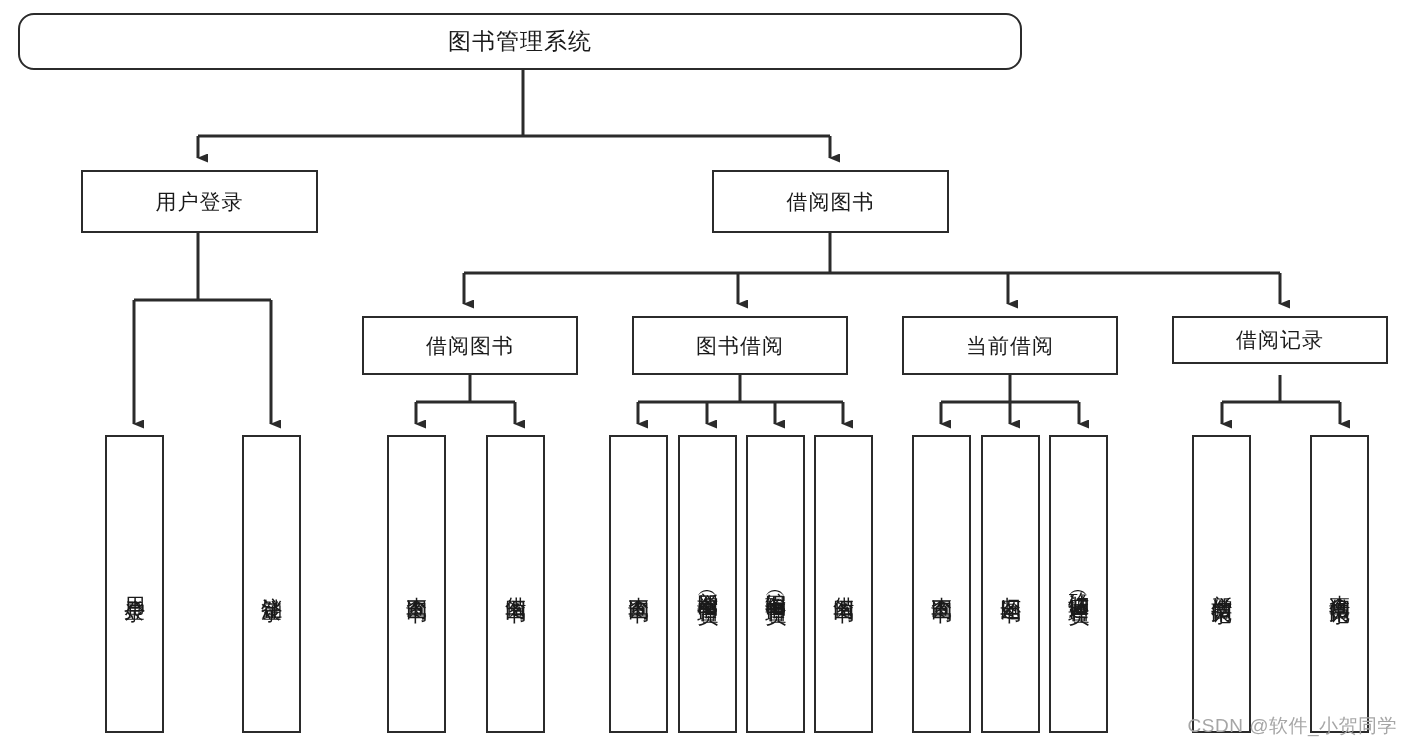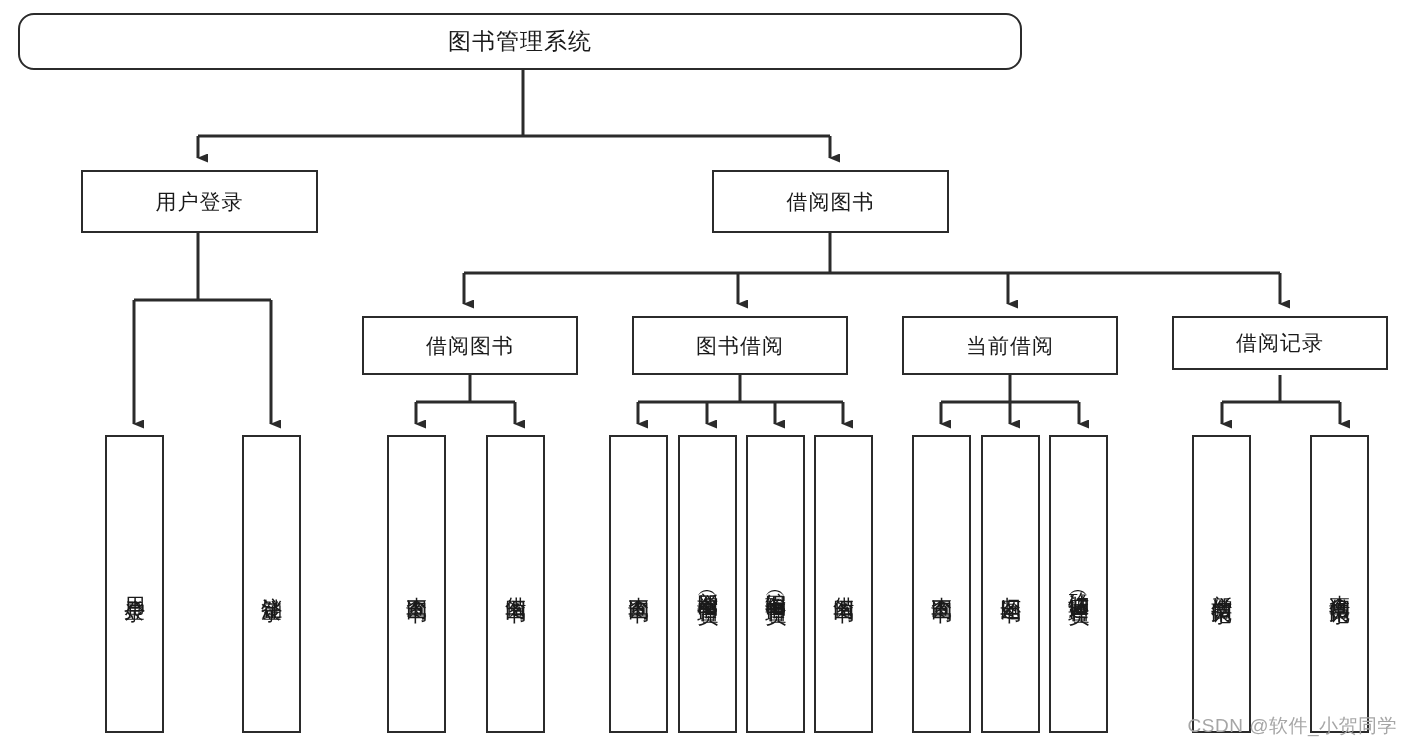--- a/index.html
+++ b/index.html
@@ -145,21 +145,21 @@
   </div>
 
   <div class="node horizontal" style="left:632px; top:316px; width:216px; height:59px;">
     <span>图书借阅</span>
   </div>
 
   <div class="node horizontal" style="left:902px; top:316px; width:216px; height:59px;">
     <span>当前借阅</span>
   </div>
 
-  <div class="node horizontal" style="left:1172px; top:316px; width:216px; height:54px;align-items:center;">
+  <div class="node horizontal" style="left:1172px; top:316px; width:216px; height:48px;align-items:center;">
     <span>借阅记录</span>
   </div>
 
   <div class="node vertical" style="left:105px; top:435px; width:59px; height:298px;">
     <span class="vlabel">用户登录</span>
   </div>
 
   <div class="node vertical" style="left:242px; top:435px; width:59px; height:298px;">
     <span class="vlabel">注销登录</span>
   </div>

